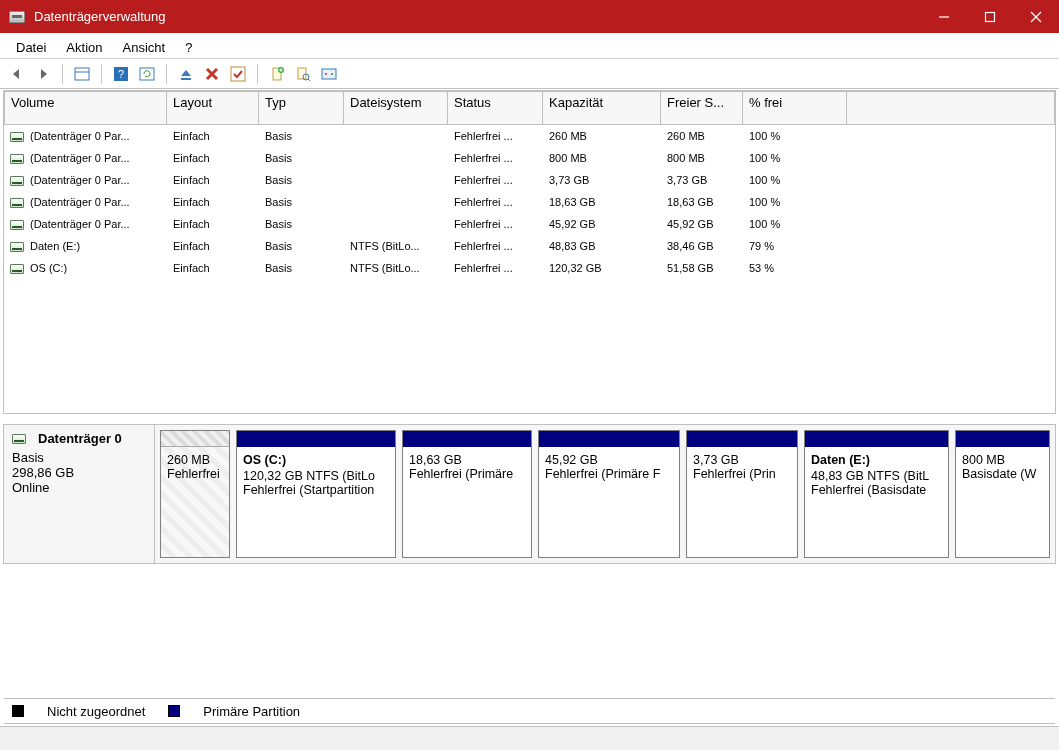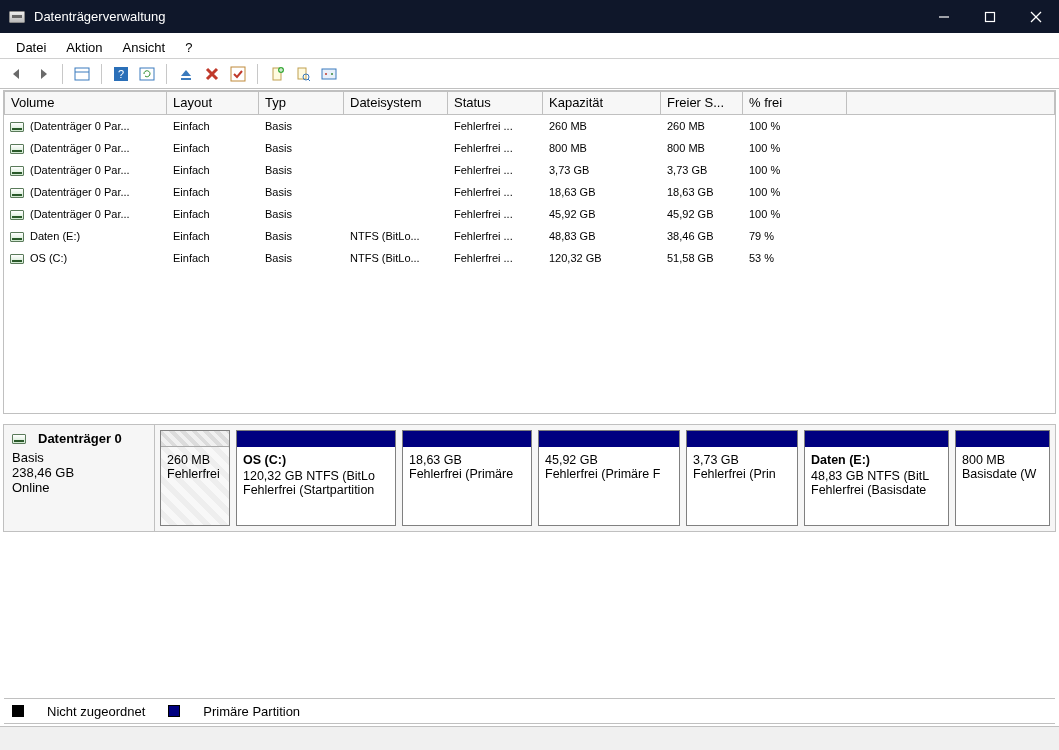--- a/index.html
+++ b/index.html
@@ -1,51 +1,51 @@
 <!DOCTYPE html>
 <html><head>
 <meta charset="utf-8">
 <style>
 * { box-sizing: border-box; margin: 0; padding: 0; font-family: "Segoe UI", Tahoma, sans-serif; }
 html, body { width: 1059px; height: 750px; overflow: hidden; background: #fff; }
 
 
-.titlebar { height: 33px; background: #0f172a; color: #fff; display: flex; align-items: center; font-size: 13px; }
+.titlebar { height: 33px; background: #b91c1c; color: #fff; display: flex; align-items: center; font-size: 13px; }
 .titlebar .icon { width: 16px; height: 12px; margin: 0 9px 0 9px; background: linear-gradient(#eee,#bbb); border: 1px solid #888; border-radius: 1px; position: relative; }
 .titlebar .icon::after { content:""; position:absolute; left:2px; right:2px; top:3px; height:3px; background:#666; }
 .titlebar .title { flex: 1; }
 .winbtns { display: flex; height: 100%; }
 .winbtn { width: 46px; display:flex; align-items:center; justify-content:center; }
 .winbtn svg { width: 12px; height: 12px; stroke: #fff; stroke-width: 1.2; fill:none; }
 
 
 .menubar { height: 26px; border-bottom: 1px solid #d0d0d0; display:flex; align-items:flex-end; padding: 0 6px; font-size: 13px; background:#fff; }
 .menubar .menuitem { padding: 3px 10px; }
 
 
 .toolbar { height: 30px; border-bottom: 1px solid #c0c0c0; display:flex; align-items:center; padding: 0 6px; gap:4px; background:#fff; }
 .tbtn { width:22px; height:22px; display:flex; align-items:center; justify-content:center; }
 .tsep { width:1px; height:20px; background:#c8c8c8; margin:0 4px; }
 .tbtn svg { width:16px; height:16px; }
 
 
 .upper { height: 324px; border: 1px solid #c0c0c0; margin: 1px 3px 0 3px; position:relative; background:#fff; overflow:hidden;}
-.listhead { display:flex; height:24px; background:#fff; font-size:13px; }
+.listhead { display:flex; height:34px; background:#fff; font-size:13px; }
 .colh { border:1px solid #c0c0c0; border-left:none; padding: 3px 6px; white-space:nowrap; overflow:hidden; text-overflow:ellipsis; background:#f7f7f7; }
 .colh:first-child { border-left:1px solid #c0c0c0; }
 .rows { font-size:11px; }
 .row { display:flex; height:22px; align-items:center; }
 .cell { padding: 0 6px; white-space:nowrap; overflow:hidden; text-overflow:ellipsis; }
 .diskicon { display:inline-block; width:14px; height:10px; background:linear-gradient(#fff,#cfe8cf); border:1px solid #5a7a5a; border-radius:1px; margin-right:6px; vertical-align:middle; position:relative; }
 .diskicon::after{content:""; position:absolute; left:1px; right:1px; bottom:1px; height:2px; background:#2a5a2a;}
 
 .c0{width:163px;} .c1{width:92px;} .c2{width:85px;} .c3{width:104px;} .c4{width:95px;} .c5{width:118px;} .c6{width:82px;} .c7{width:104px;} .c8{flex:1;}
 
 
-.disksection { margin: 10px 3px 12px 3px; border:1px solid #c0c0c0; height:108px; background:#fff; display:flex; }
+.disksection { margin: 10px 3px 12px 3px; border:1px solid #c0c0c0; height:140px; background:#fff; display:flex; }
 .diskinfo { width:165px; border-right:1px solid #c0c0c0; padding:6px 8px; font-size:13px; background:#f6f6f6;}
 .diskinfo .dname { font-weight:bold; display:flex; align-items:center; gap:6px; margin-bottom:4px;}
 .diskmap { flex:1; display:flex; padding:5px 5px 5px 5px; gap:6px; background:#f6f6f6; }
 .part { display:flex; flex-direction:column; border:1px solid #808080; background:#fff; font-size:12.5px; overflow:hidden;}
 .partbar { height:16px; background:#000080; flex-shrink:0; }
 .part.unalloc .partbar { background: repeating-linear-gradient(45deg,#dcdcdc 0 4px,#f0f0f0 4px 8px); border-bottom:1px solid #aaa; }
 .part.unalloc .partbody { background: repeating-linear-gradient(45deg,#f8f8f8 0 6px,#eee 6px 12px); }
 .partbody { padding:6px 6px; flex:1; overflow:hidden; white-space:nowrap; }
 .partbody .pn { font-weight:bold; display:block; margin-bottom:2px;}
 .partbody div { overflow:hidden; text-overflow:clip; }
@@ -251,21 +251,21 @@
     </div>
 </div>
 
 <div class="disksection">
   <div class="diskinfo">
     <div class="dname">
         <span class="diskicon"></span>
         <span>Datenträger 0</span>
       </div>
     <div>Basis</div>
-    <div>238,46 GB</div>
+    <div>298,86 GB</div>
     <div>Online</div>
   </div>
   <div class="diskmap" id="diskmap">
       <div class="part unalloc" style="width: 70px;">
         <div class="partbar"></div>
         <div class="partbody">
           <div>260 MB</div>
           <div>Fehlerfrei</div>
         </div>
       </div>

